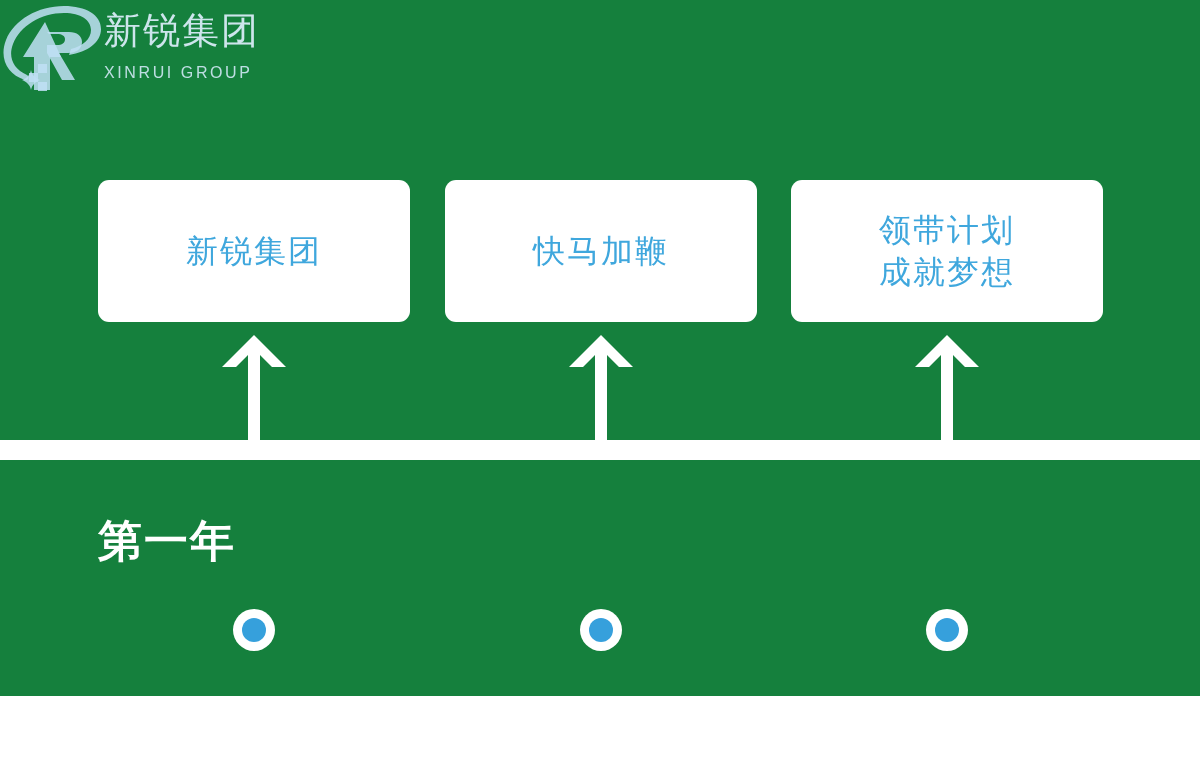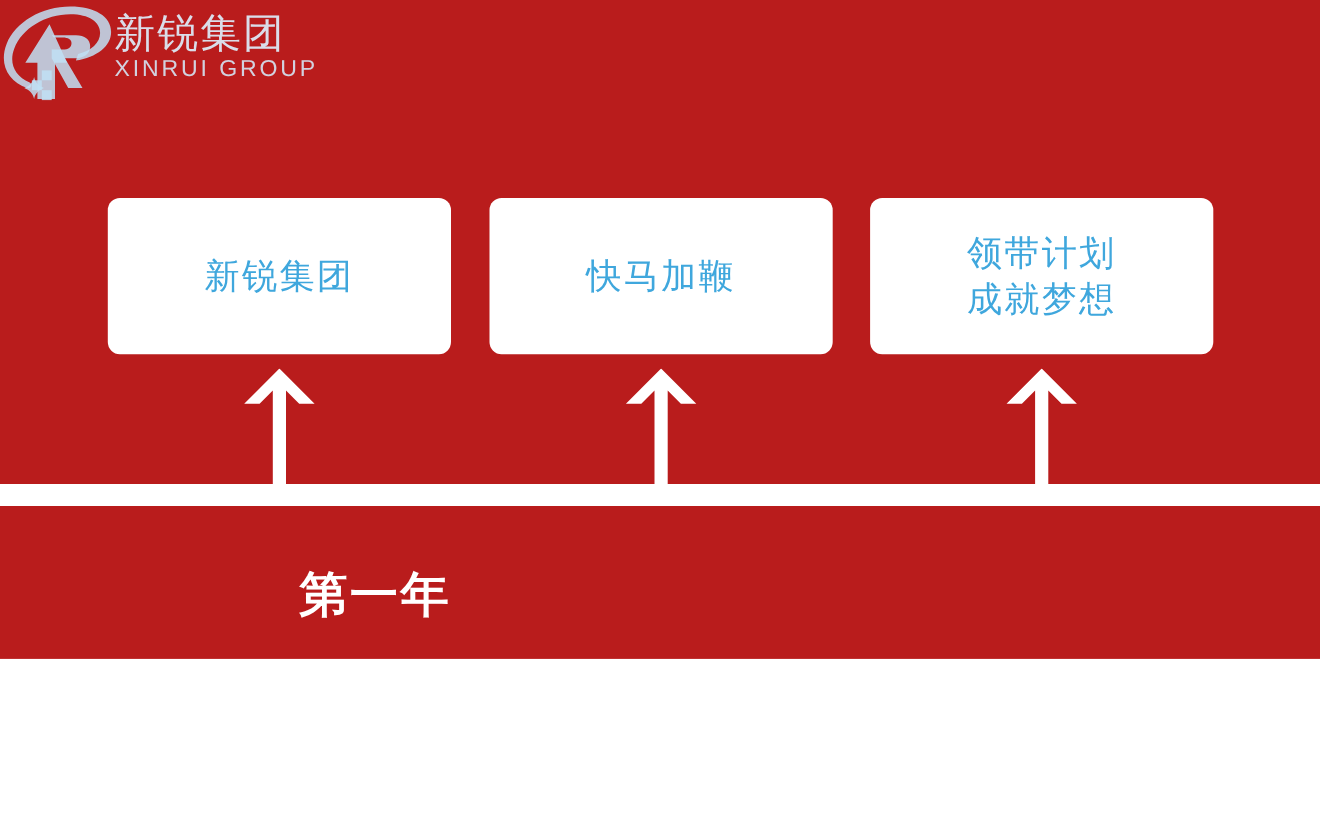--- a/index.html
+++ b/index.html
@@ -9,22 +9,22 @@
   body {
     width: 1200px;
     height: 760px;
     overflow: hidden;
     font-family: "Liberation Sans", "DejaVu Sans", sans-serif;
   }
 
   #stage {
     position: relative;
     width: 1200px;
-    height: 599px;
-    background: #b91c1c;
+    height: 696px;
+    background: #15803d;
     overflow: hidden;
   }
 
   
   #logo-block {
     position: absolute;
     left: 0px;
     top: 0px;
     width: 300px;
     height: 105px;
@@ -47,22 +47,22 @@
     display: block;
     font-size: 37px;
     line-height: 41px;
     letter-spacing: 2px;
     color: #ddeefb;
     opacity: .92;
     white-space: nowrap;
   }
   #logo-en {
     display: block;
-    margin-top: 0;
-    font-size: 21px;
+    margin-top: 10px;
+    font-size: 16px;
     line-height: 24px;
     letter-spacing: 2.6px;
     color: #d6ebfa;
     opacity: .88;
     white-space: nowrap;
   }
 
   
   #timeline-bar {
     position: absolute;
@@ -134,21 +134,21 @@
     height: 24px;
     border-radius: 50%;
     background: #36a0dc;
   }
 
   .year-label {
     position: absolute;
     left: 0px;
     top: 335px;
     width: 312px;
-    text-align: right;
+    text-align: left;
     color: #ffffff;
     font-size: 44px;
     line-height: 52px;
     font-weight: bold;
     letter-spacing: 2px;
     white-space: nowrap;
   }
 
   #milestone-0 { left: 98px; }
   #milestone-1 { left: 445px; font-family: Liberation Serif, serif; }

